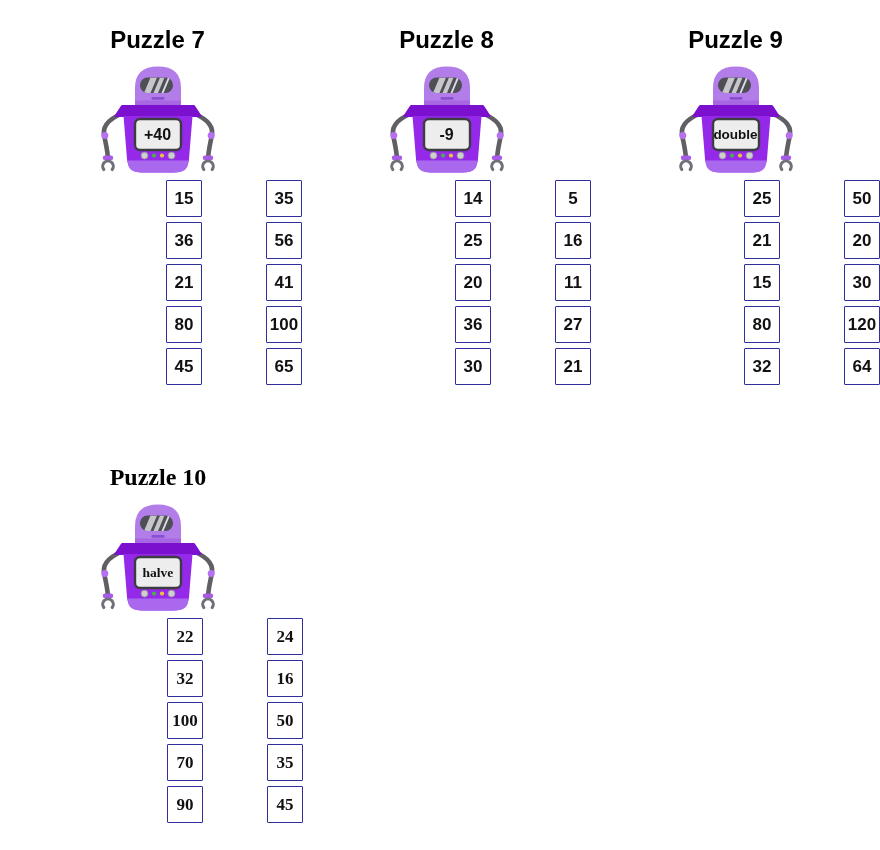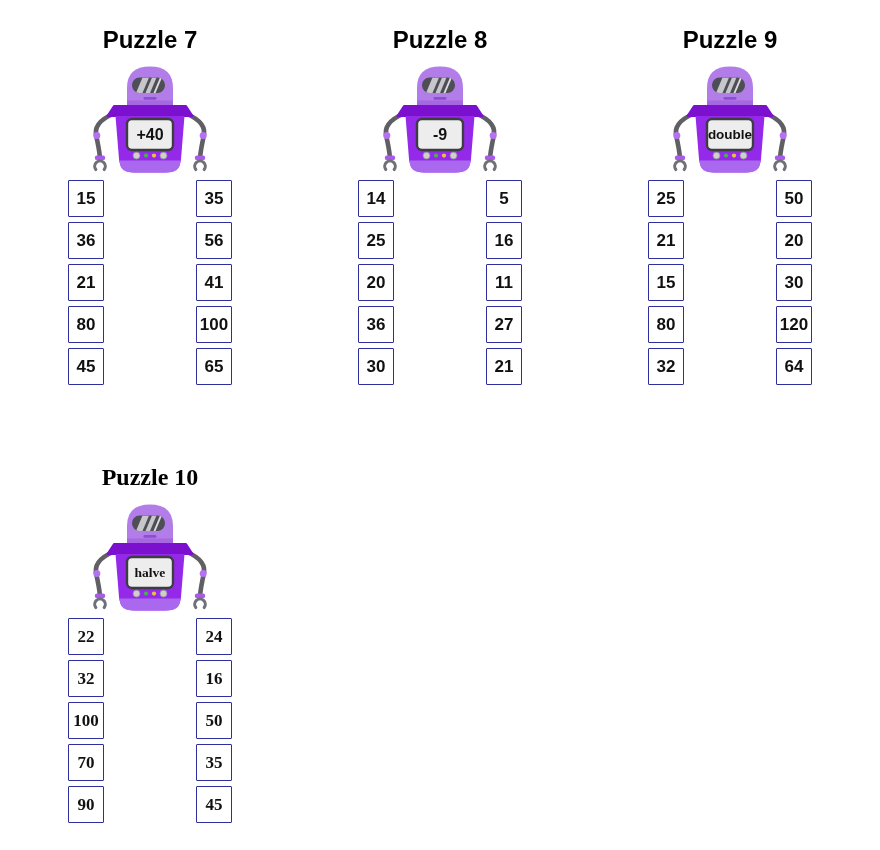--- a/index.html
+++ b/index.html
@@ -1,39 +1,39 @@
 <!DOCTYPE html>
 <html><head>
 <meta charset="utf-8">
 <style>
   html,body{margin:0;padding:0;}
   body{
     width:880px;height:850px;background:#ffffff;
     font-family:"Liberation Sans","DejaVu Sans",sans-serif;
     overflow:hidden;
   }
-  .board{padding-left:5px;}
+  .board{padding-left:13px;}
   .row{display:flex;}
   .row + .row{margin-top:53px;font-family:Liberation Serif, serif;}
   .puzzle{width:290px;}
   .puzzle h2{
     margin:26px 0 0;text-align:center;
     font-size:24px;font-weight:bold;color:#000;line-height:27px;
   }
   .robot-wrap{
     position:relative;width:130px;height:115px;margin:9px auto 0;
   }
   .robot-wrap svg{display:block;}
   .rule{
     position:absolute;left:42px;top:57px;width:46px;height:31px;
     display:flex;align-items:center;justify-content:center;
     font-weight:bold;font-size:16px;color:#111;white-space:nowrap;
   }
   .rule.small{font-size:13.5px;}
-  .cols{display:flex;justify-content:center;gap:92px;margin-top:3px;}
+  .cols{display:flex;justify-content:flex-end;gap:64px;margin-top:3px;}
   .col{display:flex;flex-direction:column;gap:5px;}
   .num-box{
     width:36px;height:37px;box-sizing:border-box;background:#fff;
     border:1.6px solid #2e2e9c;border-radius:1px;
     display:flex;align-items:center;justify-content:center;
     font-weight:bold;font-size:17px;color:#111;
   }
   .defs-holder{position:absolute;width:0;height:0;overflow:hidden;}
 </style>
 </head>

